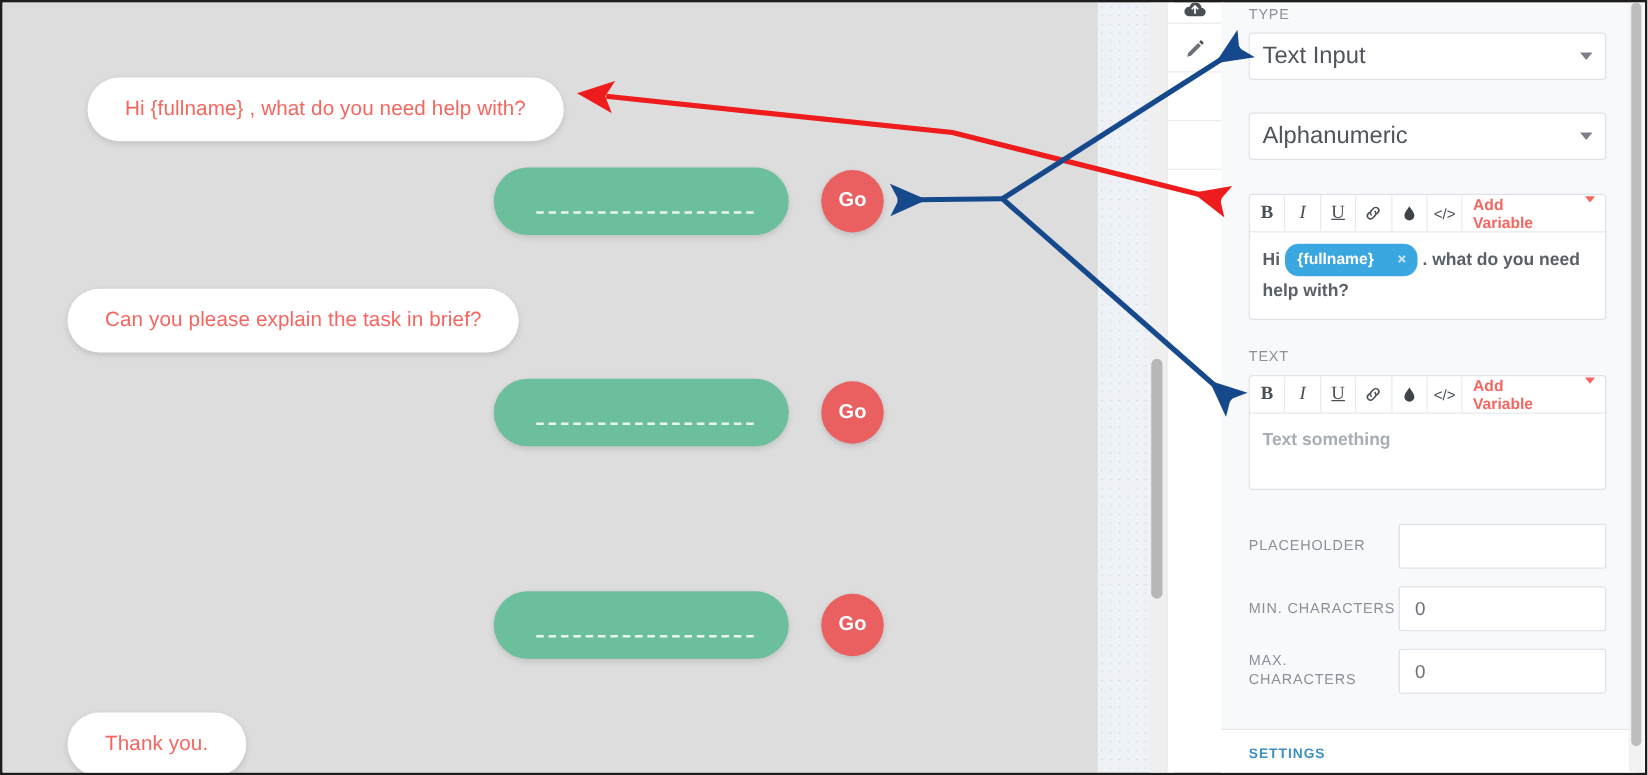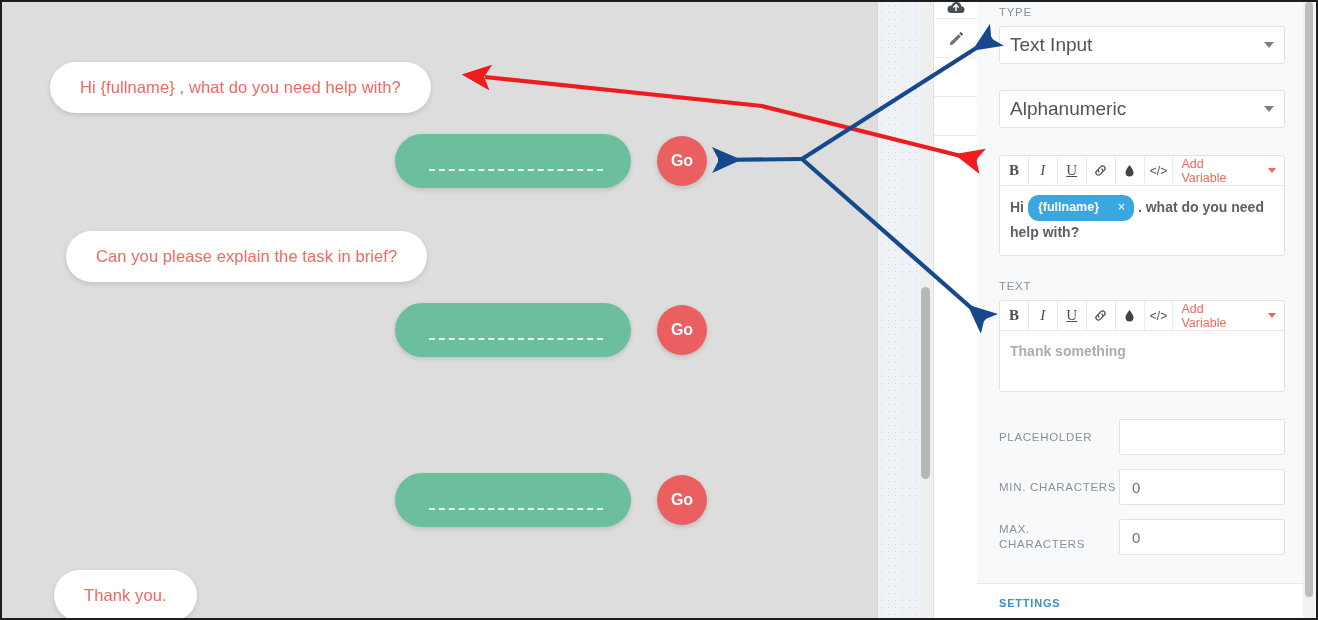--- a/index.html
+++ b/index.html
@@ -175,26 +175,25 @@
     align-items: center;
     justify-content: center;
     border-right: 1px solid #e9ecef;
     color: #4a4f55;
     font-size: 14px;
     cursor: pointer;
   }
   .tb-btn.serif { font-family: "Liberation Serif", serif; font-size: 15px; }
   .tb-add-var {
     display: flex;
-    align-items: center;
     gap: 23px;
     padding: 0 8px;
     color: #f4665f;
     font-size: 12.5px;
-    font-weight: normal;
+    font-weight: bold;
     cursor: pointer;
   }
   .tb-add-var .caret {
     width: 0; height: 0;
     border-left: 4.5px solid transparent;
     border-right: 4.5px solid transparent;
     border-top: 5.5px solid #f4665f;
   }
   .rte-body {
     padding: 9px 10px 11px 10px;
@@ -285,30 +284,30 @@
     pointer-events: none;
   }
 </style>
 </head>
 <body>
 
 <div id="screen">
 
   <div id="chat-canvas">
 
-    <div class="chat-row" style="left:48px; top:60px;">
+    <div class="chat-row" style="left:68px; top:60px;">
       <div class="bot-bubble">Hi {fullname} , what do you need help with?</div>
     </div>
 
     <div class="chat-row" style="left:393px; top:132px;">
       <div class="answer-bubble"></div>
       <div class="go-button">Go</div>
     </div>
 
-    <div class="chat-row" style="left:64px; top:229px;">
+    <div class="chat-row" style="left:52px; top:229px;">
       <div class="bot-bubble">Can you please explain the task in brief?</div>
     </div>
 
     <div class="chat-row" style="left:393px; top:301px;">
       <div class="answer-bubble"></div>
       <div class="go-button">Go</div>
     </div>
 
 
     <div class="chat-row" style="left:393px; top:471px;">
@@ -412,21 +411,21 @@
               <svg width="11" height="14" viewBox="0 0 11 14">
                 <path d="M5.5 1C3.5 4 1.5 6.2 1.5 8.4a4 4 0 0 0 8 0C9.5 6.2 7.5 4 5.5 1z" fill="#3f444a"></path>
               </svg>
             </div>
             <div class="tb-btn" style="font-size:12px;color:#4a4f55;">&lt;/&gt;</div>
             <div class="tb-add-var">
               <span>Add Variable</span>
               <span class="caret"></span>
             </div>
           </div>
-          <div class="rte-body placeholder" style="min-height:40px;">Thank something</div>
+          <div class="rte-body placeholder" style="min-height:40px;">Text something</div>
         </div>
       </div>
 
       <div class="block" style="padding-top:27px;">
         <div class="kv-row">
           <div class="field-label">PLACEHOLDER</div>
           <div class="kv-input"></div>
         </div>
         <div class="kv-row">
           <div class="field-label">MIN. CHARACTERS</div>

